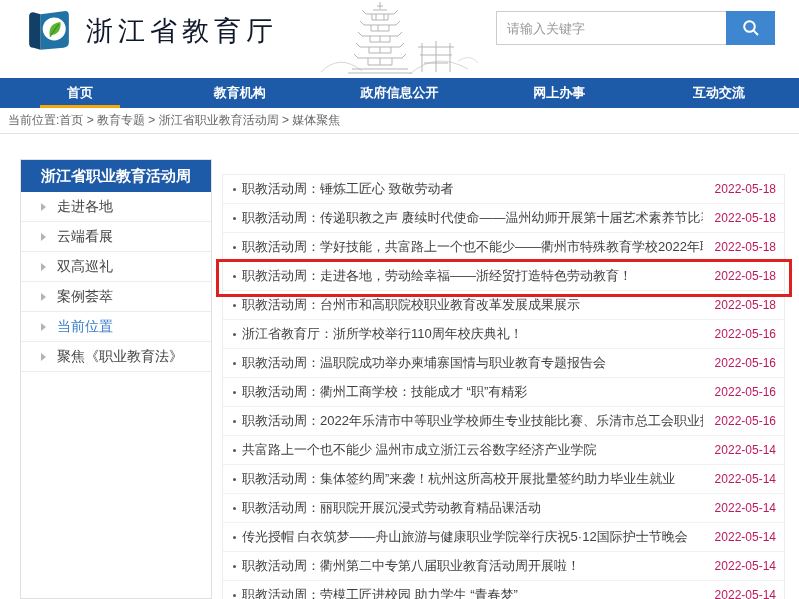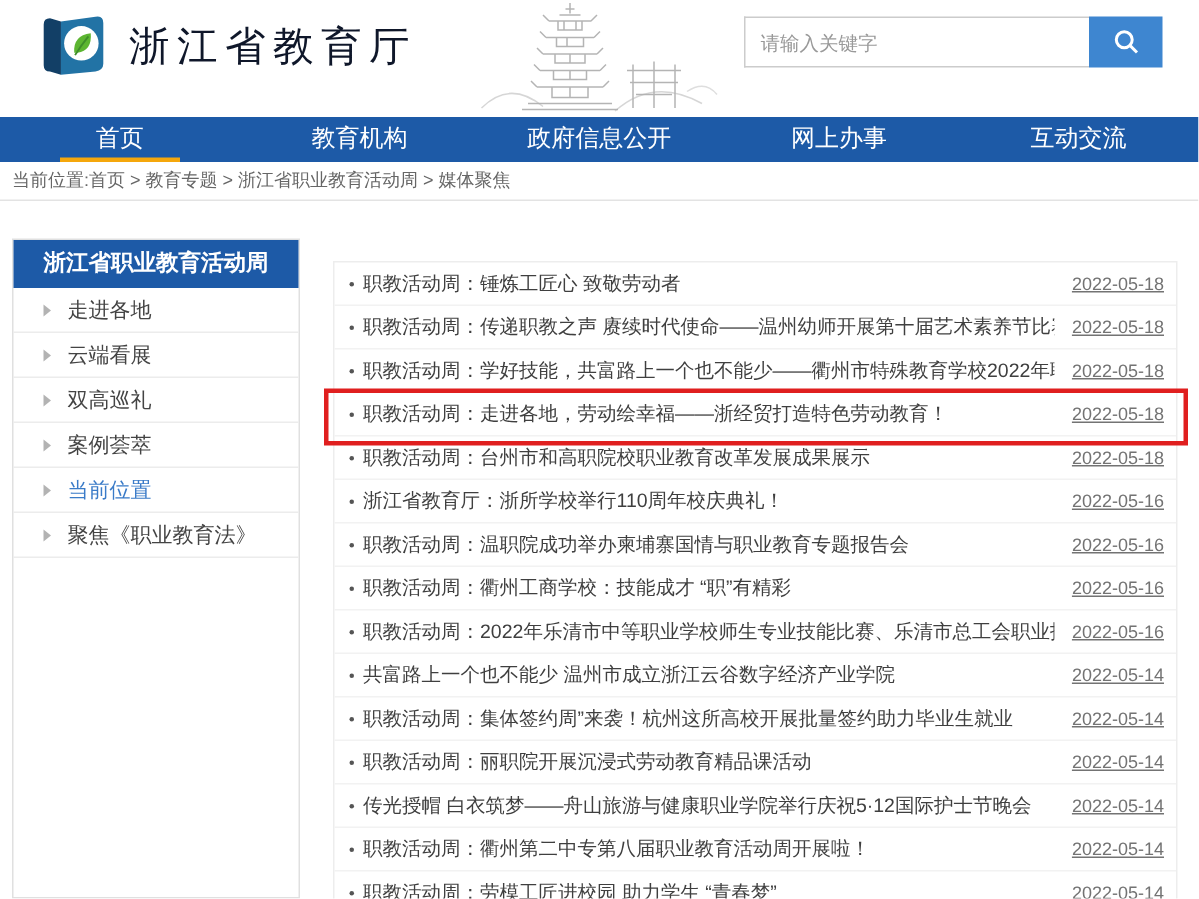--- a/index.html
+++ b/index.html
@@ -15,51 +15,51 @@
   .search-box { position:absolute; right:24px; top:11px; display:flex; height:48px; }
   .search-input { width:230px; height:34px; border:1px solid #ccc; border-right:none;
     padding:0 10px; font-size:13px; color:#333; outline:none; }
   .search-input::placeholder { color:#999; }
   .search-btn { width:49px; height:34px; background:#3e86d0; border:none; cursor:pointer;
     display:flex; align-items:center; justify-content:center; }
 
   
   .navbar { display:flex; height:30px; background:#1d5aa7; }
   .tab { position:relative; width:20%; text-align:center; line-height:29px; color:#fff;
-    font-size:16px; font-weight:normal; cursor:pointer; }
+    font-size:13px; font-weight:bold; cursor:pointer; }
   .tab .underline { display:none; }
   .tab.active .underline { display:block; position:absolute; left:50%; transform:translateX(-50%);
     bottom:0; width:80px; height:3px; background:#f5a70c; }
 
   
   .breadcrumb { height:26px; line-height:25px; font-size:12px; color:#666;
     padding-left:8px; border-bottom:1px solid #e3e3e3; background:#fff; cursor:pointer; }
 
   
   .content { position:relative; height:465px; }
 
-  .sidebar { position:absolute; left:8px; top:25px; width:192px; height:440px;
+  .sidebar { position:absolute; left:20px; top:25px; width:192px; height:440px;
     background:#fff; border:1px solid #e0e0e0; }
   .sidebar-header { height:32px; line-height:32px; background:#1d5aa7; color:#fff;
     font-size:15px; font-weight:bold; text-align:center; }
   .side-item { display:flex; align-items:center; height:30px; padding-left:20px;
     border-bottom:1px solid #ececec; font-size:14px; color:#444; cursor:pointer; }
   .side-item .arrow { width:0; height:0; border-left:5px solid #b3b3b3;
     border-top:4px solid transparent; border-bottom:4px solid transparent; margin-right:11px; }
   .side-item.active { color:#3a7bc8; }
 
   .news-panel { position:absolute; left:222px; top:40px; width:563px; height:440px;
     background:#fff; border:1px solid #ededed; }
   .news-row { position:relative; display:flex; align-items:center; height:29px;
     padding:0 8px 0 10px; border-bottom:1px solid #f2f2f2; cursor:pointer; }
   .news-row .dot { width:3px; height:3px; background:#555; border-radius:50%;
     margin-right:6px; flex:0 0 auto; }
   .news-title { flex:1 1 auto; font-size:13px; color:#3f3f3f; white-space:nowrap;
     overflow:hidden; }
-  .news-date { flex:0 0 auto; margin-left:12px; font-size:12px; color:#737373;text-decoration:underline; }
+  .news-date { flex:0 0 auto; margin-left:12px; font-size:12px; color:#be185d; }
   .news-row.highlighted::after { content:""; position:absolute; left:-7px; right:-8px;
     top:-3px; bottom:-7px; border:3px solid #e01f1f; pointer-events:none; z-index:5; }
 </style>
 </head>
 <body>
 
 <div class="header">
   <div class="logo-group">
     <svg class="logo-svg" viewBox="0 0 44 40">
       <path d="M3 6 Q3 2 7 2 L14 4 L14 38 L7 36 Q3 36 3 32 Z" fill="#123f66"></path>

